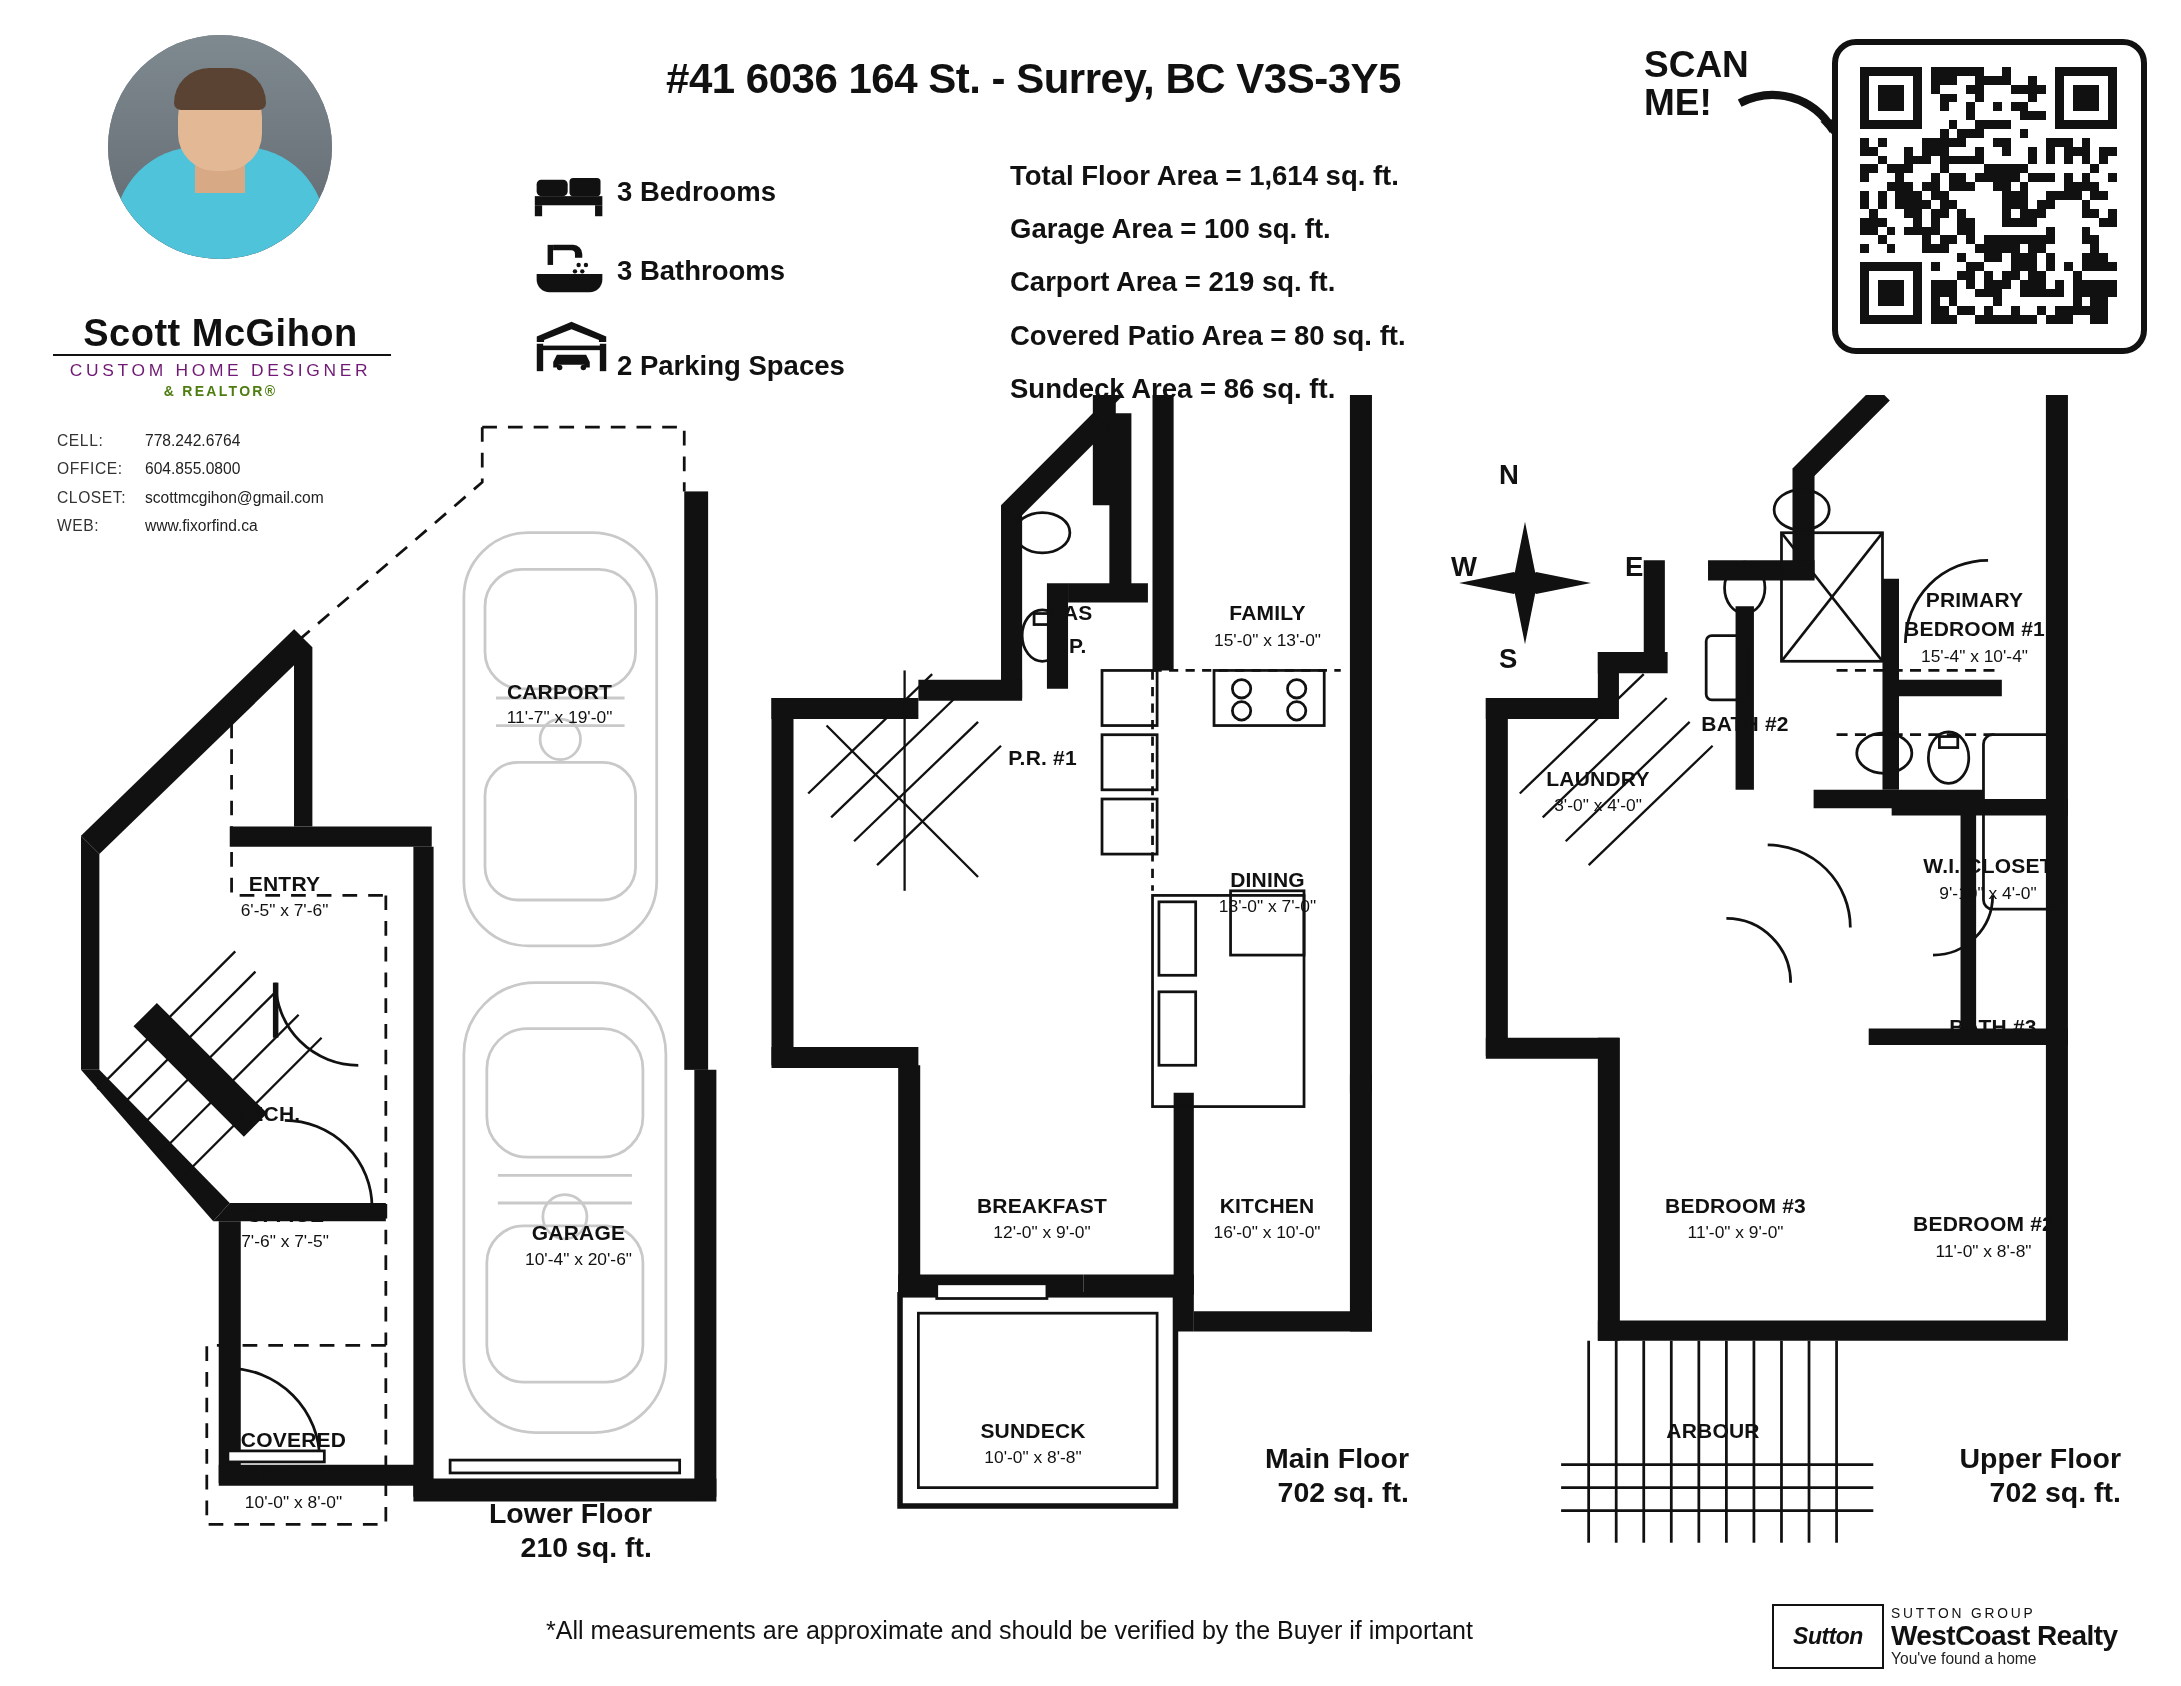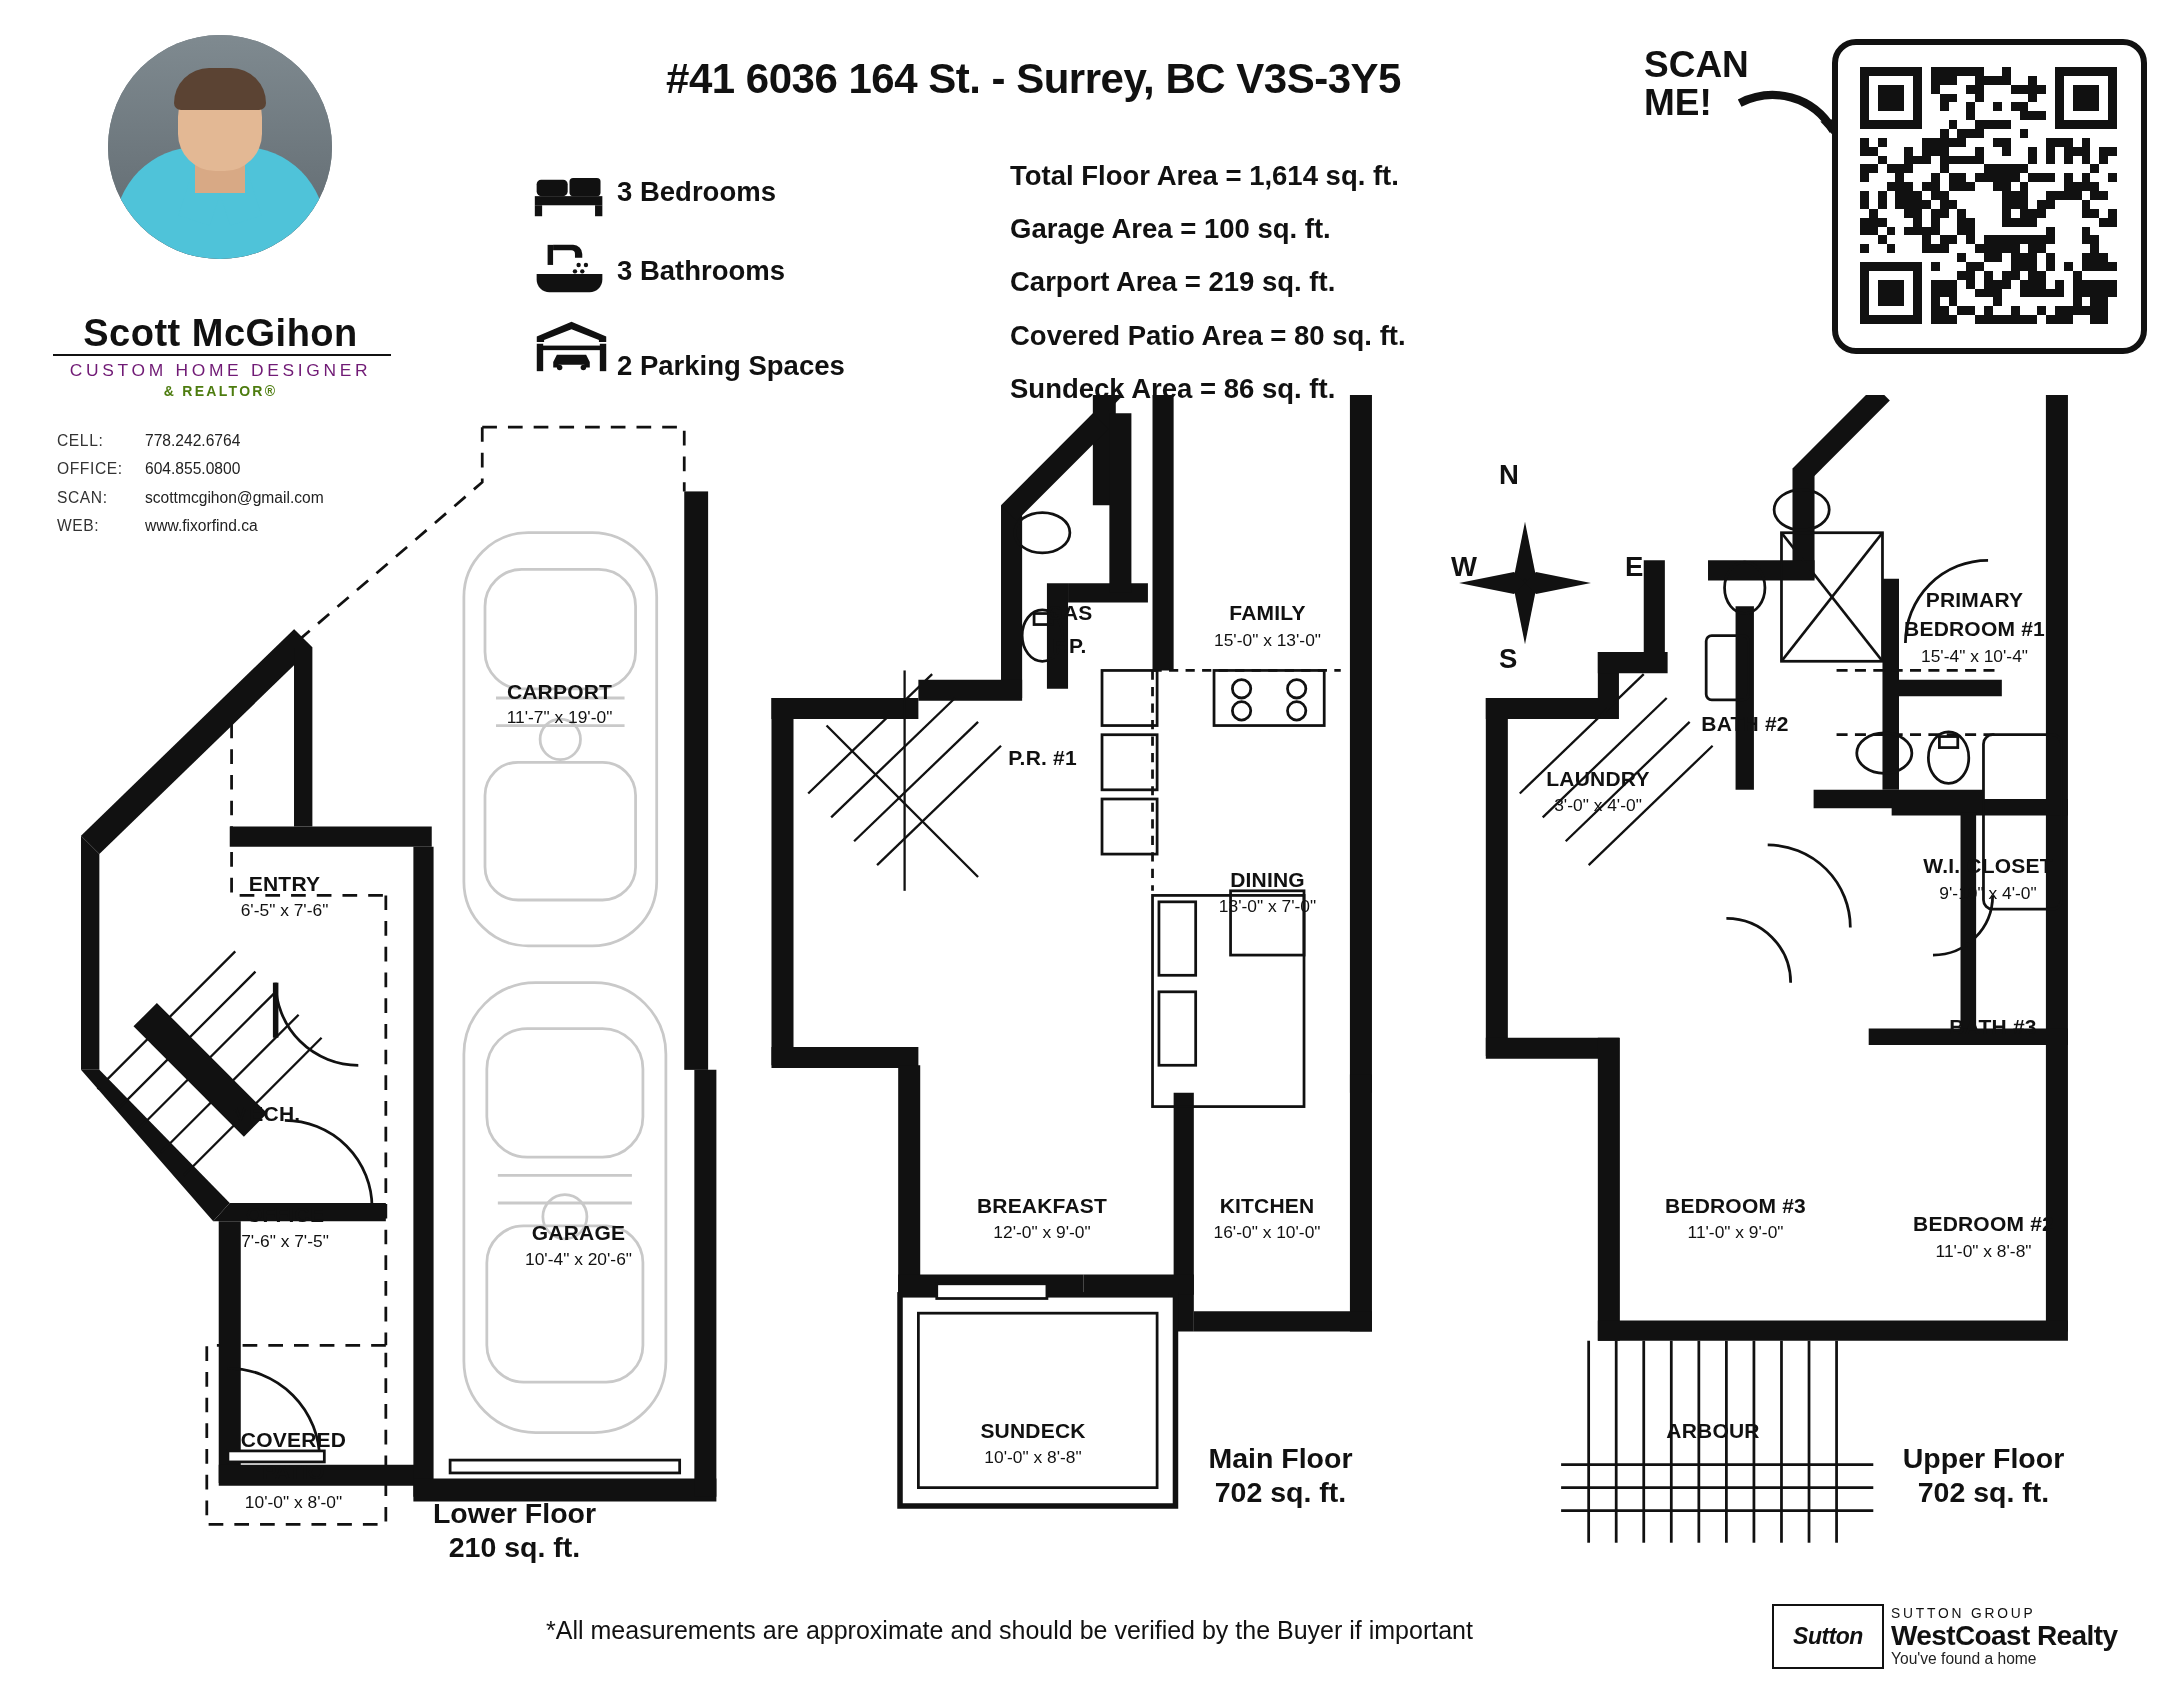--- a/index.html
+++ b/index.html
@@ -87,21 +87,21 @@
     left: 1832px; top: 39px; width: 303px; height: 303px;
     border: 6.4px solid #111; border-radius: 24px; background: #fff;
   }
   #qr-canvas { position:absolute; left: 22px; top: 22px; }
 
   
   #plan-svg { left: 0; top: 395px; }
 
   .room-name { font-size: 21px; font-weight: bold; text-align: center; letter-spacing: 0.2px; }
   .room-dim { font-size: 17.4px; text-align: center; }
-  .floor-label { font-size: 28.5px; font-weight: bold; text-align: center; line-height: 1.18; }
+  .floor-label { font-size: 28.5px; font-weight: bold; text-align: right; line-height: 1.18; }
 
   #disclaimer {
     left: 275px; top: 1616px; width: 1469px; text-align: center;
     font-size: 25px;
   }
 
   
   #sutton-logo { left: 1772px; top: 1600px; width: 386px; height: 70px; }
   #sutton-box {
     position: absolute; left: 0; top: 3.7px; width: 108px; height: 61px;
@@ -132,21 +132,21 @@
 
 <div class="abs contact-row" style="left:0;top:432px;width:643px;height:24px;">
   <span class="contact-label">CELL:</span>
   <span class="contact-val">778.242.6764</span>
 </div>
 <div class="abs contact-row" style="left:0;top:460px;width:643px;height:24px;">
   <span class="contact-label">OFFICE:</span>
   <span class="contact-val">604.855.0800</span>
 </div>
 <div class="abs contact-row" style="left:0;top:489px;width:643px;height:24px;">
-  <span class="contact-label">SCAN:</span>
+  <span class="contact-label">CLOSET:</span>
   <span class="contact-val">scottmcgihon@gmail.com</span>
 </div>
 <div class="abs contact-row" style="left:0;top:517px;width:643px;height:24px;">
   <span class="contact-label">WEB:</span>
   <span class="contact-val">www.fixorfind.ca</span>
 </div>
 
 <div class="abs" id="title-address">#41 6036 164 St. - Surrey, BC V3S-3Y5</div>
 
 <svg class="abs" style="left:533px;top:165px;" width="73" height="55" viewBox="0 0 80 60">

